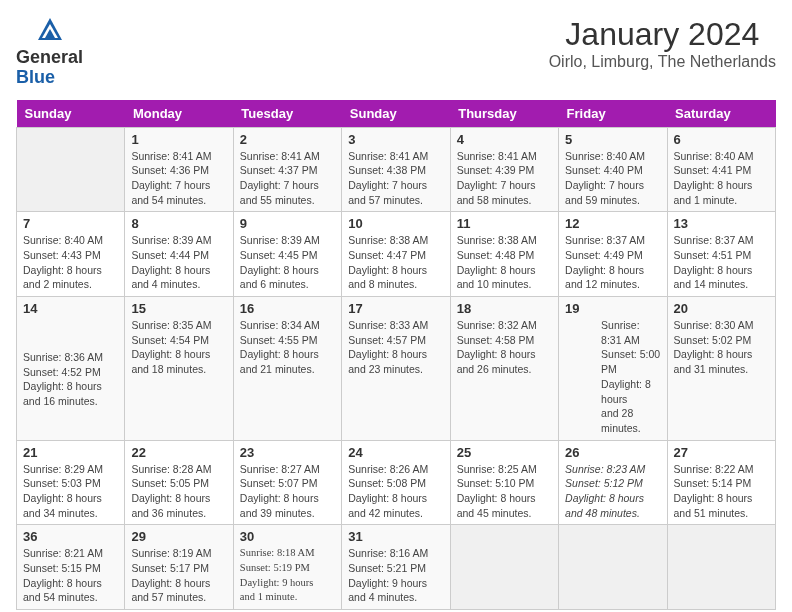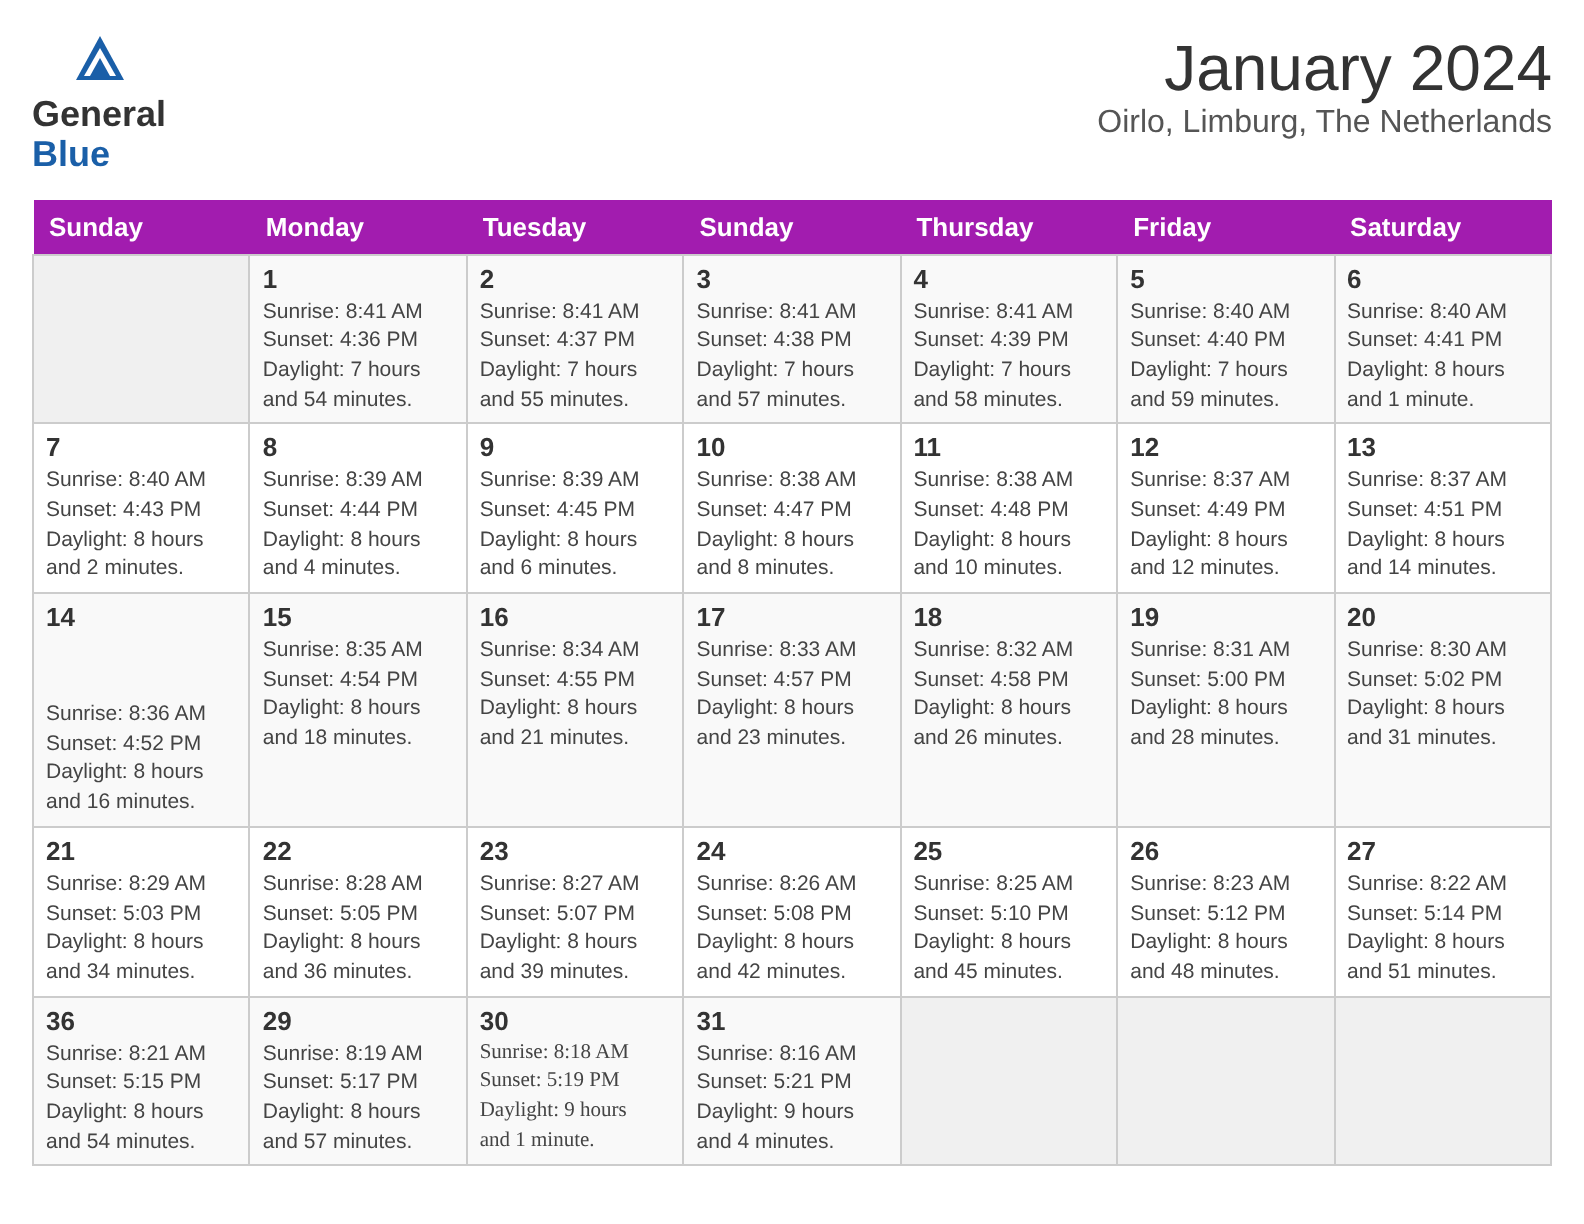--- a/index.html
+++ b/index.html
@@ -27,21 +27,21 @@
       font-weight: bold;
       line-height: 1.1;
     }
     .logo-general { color: #333; }
     .logo-blue { color: #1a5fa8; }
     .logo-icon {
       width: 28px;
       height: 28px;
     }
     .title-area {
-      text-align: right;
+      text-align: center;
       margin-left: 12px;
     }
     .month-title {
       font-size: 32px;
       font-weight: normal;
       color: #333;
     }
     .location-title {
       font-size: 16px;
       color: #555;
@@ -249,21 +249,21 @@
         </td>
         <td>
           <div class="day-number">18</div>
           <div class="day-info" style="white-space: pre-line;">Sunrise: 8:32 AM
 Sunset: 4:58 PM
 Daylight: 8 hours
 and 26 minutes.</div>
         </td>
         <td>
           <div class="day-number">19</div>
-          <div class="day-info" style="white-space: pre-line;">Sunrise: 8:31 AM
+          <div class="day-info" style="white-space: pre-line; margin-left: 36px;">Sunrise: 8:31 AM
 Sunset: 5:00 PM
 Daylight: 8 hours
 and 28 minutes.</div>
         </td>
         <td>
           <div class="day-number">20</div>
           <div class="day-info" style="white-space: pre-line;">Sunrise: 8:30 AM
 Sunset: 5:02 PM
 Daylight: 8 hours
 and 31 minutes.</div>
@@ -300,21 +300,21 @@
         </td>
         <td>
           <div class="day-number">25</div>
           <div class="day-info" style="white-space: pre-line;">Sunrise: 8:25 AM
 Sunset: 5:10 PM
 Daylight: 8 hours
 and 45 minutes.</div>
         </td>
         <td>
           <div class="day-number">26</div>
-          <div class="day-info" style="white-space: pre-line;">Sunrise: 8:23 AM
+          <div class="day-info" style="white-space: pre-line; font-style: italic;">Sunrise: 8:23 AM
 Sunset: 5:12 PM
 Daylight: 8 hours
 and 48 minutes.</div>
         </td>
         <td>
           <div class="day-number">27</div>
           <div class="day-info" style="white-space: pre-line;">Sunrise: 8:22 AM
 Sunset: 5:14 PM
 Daylight: 8 hours
 and 51 minutes.</div>

